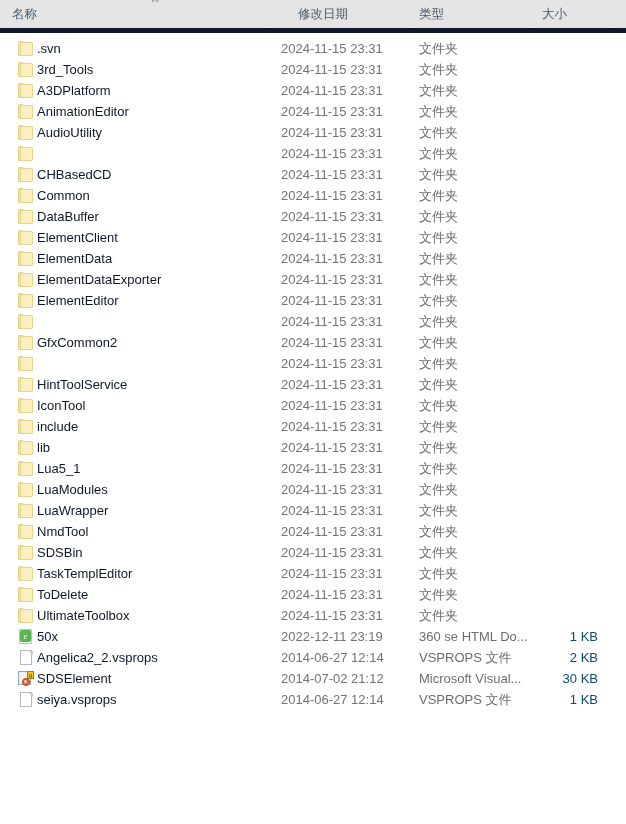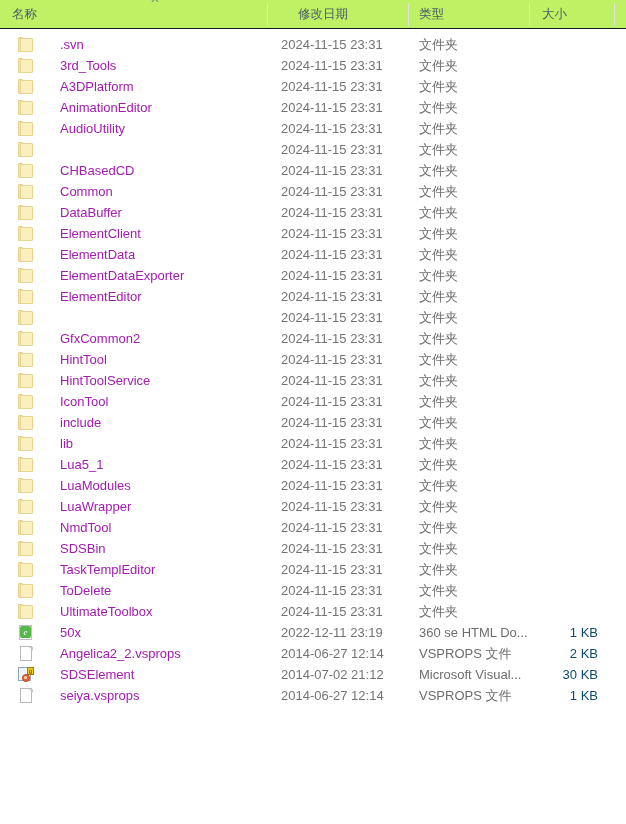--- a/index.html
+++ b/index.html
@@ -19,22 +19,22 @@
   
   .explorer {
     width: 626px;
     height: 824px;
     position: relative;
     background: #ffffff;
   }
   .col-header {
     position: relative;
     height: 28px;
-    border-bottom: 1px solid #0f172a;
-    background: #bef264;
+    border-bottom: 5px solid #0f172a;
+    background: #e5e5e5;
   }
   .col-header .hcell {
     position: absolute;
     top: 0;
     height: 28px;
     line-height: 28px;
     font-size: 12.5px;
     color: #4a5a6a;
     white-space: nowrap;
     overflow: hidden;
@@ -83,22 +83,21 @@
     height: 21px;
     line-height: 21px;
     font-size: 13px;
     white-space: nowrap;
     overflow: hidden;
     text-overflow: clip;
   }
   .cell.name {
     left: 37px;
     width: 225px;
-    color: #a21caf;
-    margin-left: 23px;
+    color: #0f172a;
   }
   .cell.date {
     left: 281px;
     width: 124px;
     color: #737373;
   }
   .cell.type {
     left: 419px;
     width: 108px;
     color: #6d6d6d;
@@ -391,21 +390,20 @@
         <span class="cell name">GfxCommon2</span>
         <span class="cell date">2024-11-15 23:31</span>
         <span class="cell type">文件夹</span>
         <span class="cell size"></span>
       </div>
       <div class="row">
         <span class="icon ico-folder">
           <span class="tabpart"></span>
           <span class="body"></span>
         </span>
-        <span class="cell name">HintTool</span>
         <span class="cell date">2024-11-15 23:31</span>
         <span class="cell type">文件夹</span>
         <span class="cell size"></span>
       </div>
       <div class="row">
         <span class="icon ico-folder">
           <span class="tabpart"></span>
           <span class="body"></span>
         </span>
         <span class="cell name">HintToolService</span>

